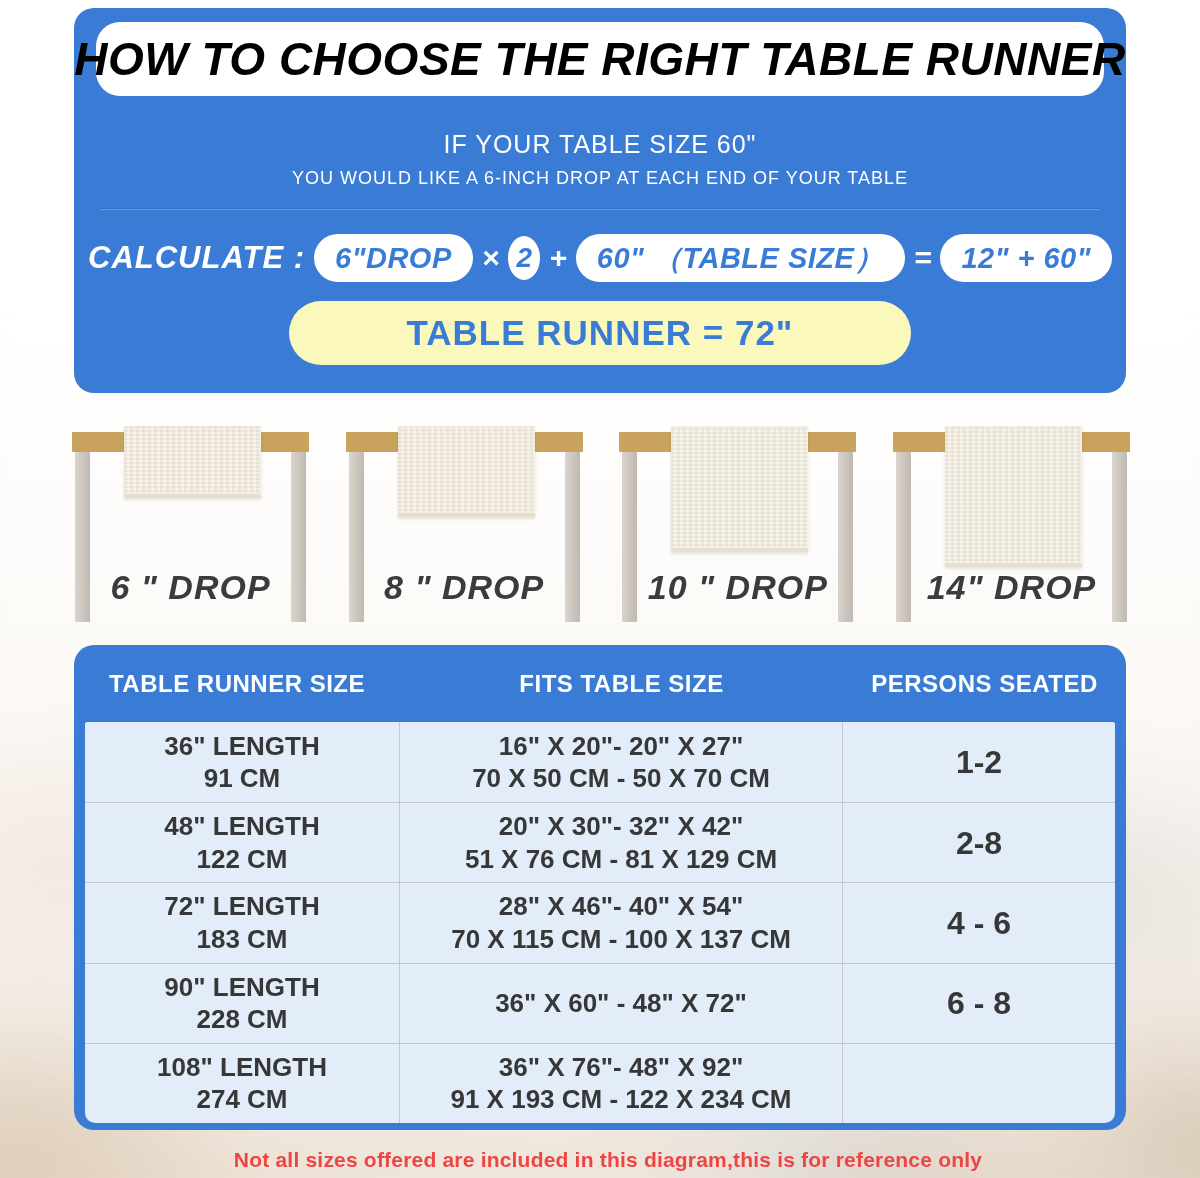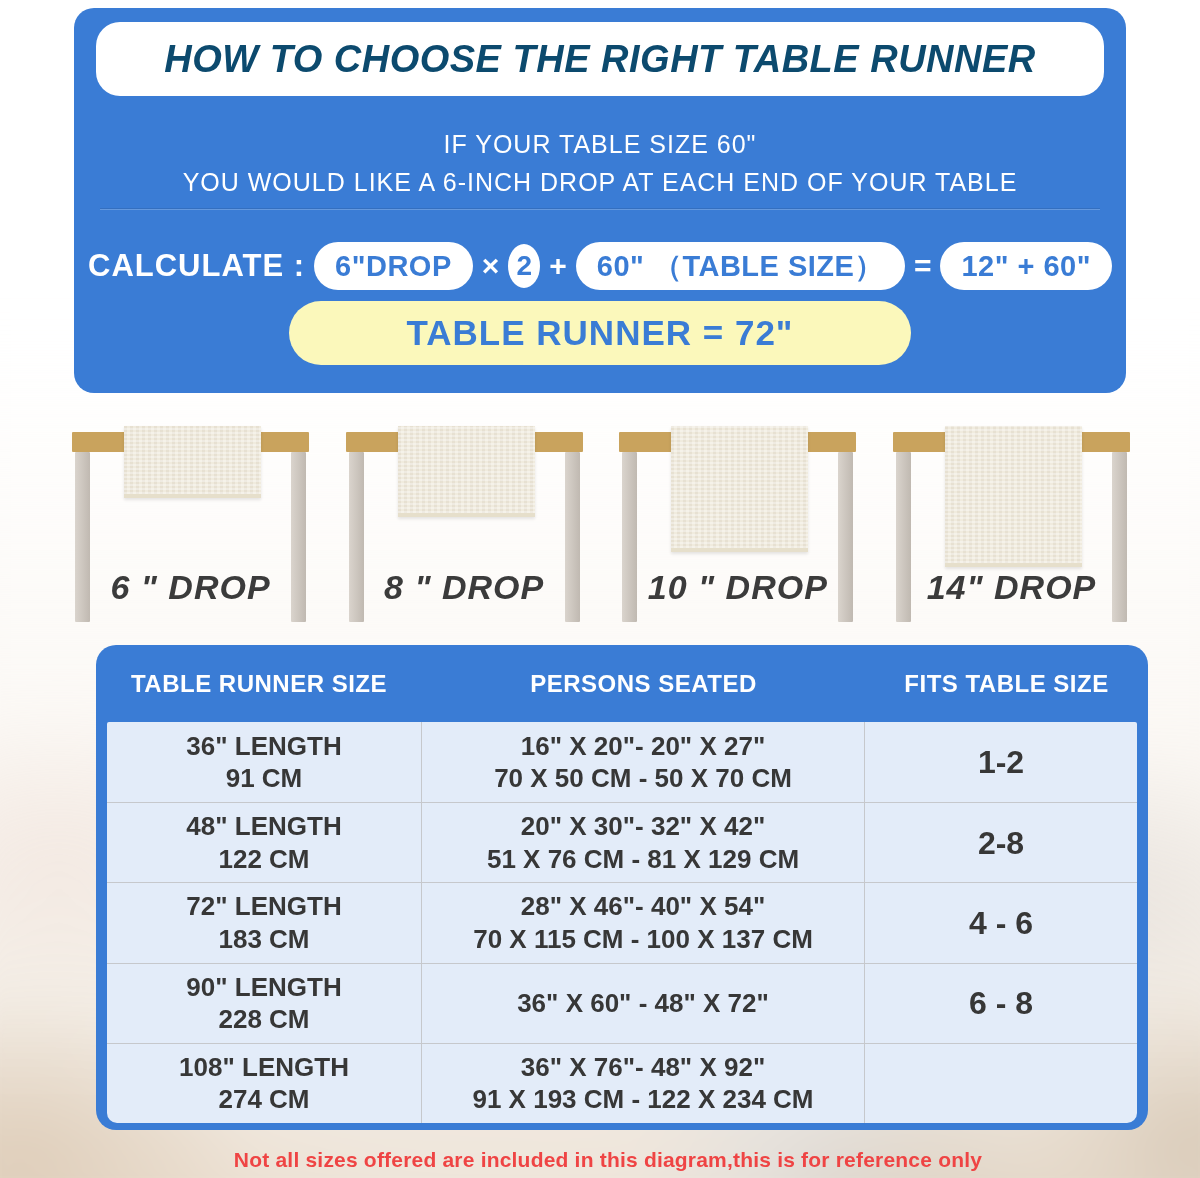--- a/index.html
+++ b/index.html
@@ -18,26 +18,26 @@
       radial-gradient(280px 210px at 9% 58%, rgba(240,225,217,.55), transparent 70%),
       radial-gradient(320px 220px at 68% 94%, rgba(203,210,219,.45), transparent 70%),
       linear-gradient(180deg, rgba(255,255,255,0) 0%, rgba(250,246,241,.65) 40%, #f1eae1 82%, #ece2d6 100%);}
 
   .panel{position:absolute;left:74px;width:1052px;background:var(--blue,#3A7CD5);border-radius:20px;}
 
   
   .top-panel{top:8px;height:385px;}
   .title-box{position:absolute;left:22px;right:22px;top:14px;height:74px;background:#fff;border-radius:24px;
              display:flex;align-items:center;justify-content:center;}
-  .title-box h1{margin:0;font-size:38px;font-weight:bold;font-style:italic;color:#0c4a6e;letter-spacing:.5px;white-space:nowrap;}
+  .title-box h1{margin:0;font-size:46px;font-weight:bold;font-style:italic;color:#000000;letter-spacing:.5px;white-space:nowrap;}
   .sub{position:absolute;left:0;width:100%;margin:0;text-align:center;color:#fff;letter-spacing:1px;}
   .sub1{top:122px;font-size:25px;}
-  .sub2{top:160px;font-size:25px;}
+  .sub2{top:160px;font-size:18px;}
   .hr{position:absolute;left:26px;right:26px;top:200px;height:0;border-top:1px solid rgba(0,0,0,.10);border-bottom:1px solid rgba(255,255,255,.22);}
-  .calc-row{position:absolute;left:14px;right:14px;top:232px;height:52px;display:flex;align-items:center;justify-content:center;gap:9px;white-space:nowrap;}
+  .calc-row{position:absolute;left:14px;right:14px;top:224px;height:52px;display:flex;align-items:center;justify-content:center;gap:9px;white-space:nowrap;font-style:italic;}
   .calc-label{color:#fff;font-weight:bold;font-size:31px;letter-spacing:1px;}
   .pill{background:#fff;color:var(--blue,#3A7CD5);font-weight:bold;font-size:29px;height:48px;line-height:48px;
         padding:0 21px;border-radius:26px;letter-spacing:.5px;}
   .op{color:#fff;font-weight:bold;font-size:30px;}
   .circle{width:44px;height:44px;border-radius:50%;background:#fff;color:var(--blue,#3A7CD5);font-weight:bold;font-size:28px;
           display:flex;align-items:center;justify-content:center;}
   .result-banner{position:absolute;top:293px;left:50%;transform:translateX(-50%);width:622px;height:64px;
                  background:var(--pill-yellow,#FBF8BB);border-radius:32px;display:flex;align-items:center;justify-content:center;}
   .result-banner span{color:var(--blue,#3A7CD5);font-weight:bold;font-size:35px;letter-spacing:1px;}
 
@@ -49,21 +49,21 @@
   .leg-l{left:3px;} .leg-r{right:3px;}
   .cloth{position:absolute;left:52px;top:26px;width:137px;z-index:2;background:var(--cloth,#F0EBDE);
          background-image:repeating-linear-gradient(0deg, rgba(255,255,255,.35) 0 2px, rgba(0,0,0,0) 2px 4px),
                           repeating-linear-gradient(90deg, rgba(208,198,178,.28) 0 3px, rgba(0,0,0,0) 3px 6px);
          border-bottom:4px solid #e6dfcb;box-shadow:0 2px 3px rgba(0,0,0,.10);}
   .drop-0 .cloth{height:68px}.drop-1 .cloth{height:87px}.drop-2 .cloth{height:122px}.drop-3 .cloth{height:137px}
   .drop-label{position:absolute;top:168px;left:0;width:100%;margin:0;text-align:center;font-size:34px;font-weight:bold;
               font-style:italic;color:var(--ink,#3B3B3B);letter-spacing:1px;white-space:nowrap;}
 
   
-  .bottom-panel{top:645px;height:485px;margin-left:22px;}
+  .bottom-panel{top:645px;height:485px;}
   .chart-head{position:absolute;left:0;top:0;width:1052px;height:77px;display:grid;grid-template-columns:326px 443px 283px;align-items:center;}
   .ch{text-align:center;color:#fff;font-weight:bold;font-size:24px;letter-spacing:.5px;}
   .chart-body{position:absolute;left:11px;top:77px;width:1030px;height:401px;background:rgba(255,255,255,.86);
               border-radius:2px 2px 10px 10px;display:grid;grid-template-rows:repeat(5,1fr);overflow:hidden;}
   .crow{display:grid;grid-template-columns:315px 443px 272px;}
   .crow + .crow{border-top:1px solid rgba(152,142,132,.38);}
   .cell{display:flex;flex-direction:column;align-items:center;justify-content:center;color:#373737;font-weight:bold;
         font-size:26px;line-height:1.25;text-align:center;}
   .cell.b1,.cell.b2{border-right:1px solid rgba(152,142,132,.38);}
   .cell.b3{font-size:32px;}
@@ -128,22 +128,22 @@
       <div class="leg leg-l"></div>
       <div class="leg leg-r"></div>
       <div class="cloth"></div>
       <figcaption class="drop-label">14" DROP</figcaption>
     </figure>
   </section>
 
   <section class="panel bottom-panel">
     <div class="chart-head">
       <div class="ch">TABLE RUNNER SIZE</div>
+      <div class="ch">FITS TABLE SIZE</div>
       <div class="ch">PERSONS SEATED</div>
-      <div class="ch">FITS TABLE SIZE</div>
     </div>
     <div class="chart-body">
       <div class="crow">
         <div class="cell b1">
           <div>36" LENGTH</div>
           <div>91 CM</div>
         </div>
         <div class="cell b2">
           <div>16" X 20"- 20" X 27"</div>
           <div>70 X 50 CM - 50 X 70 CM</div>

